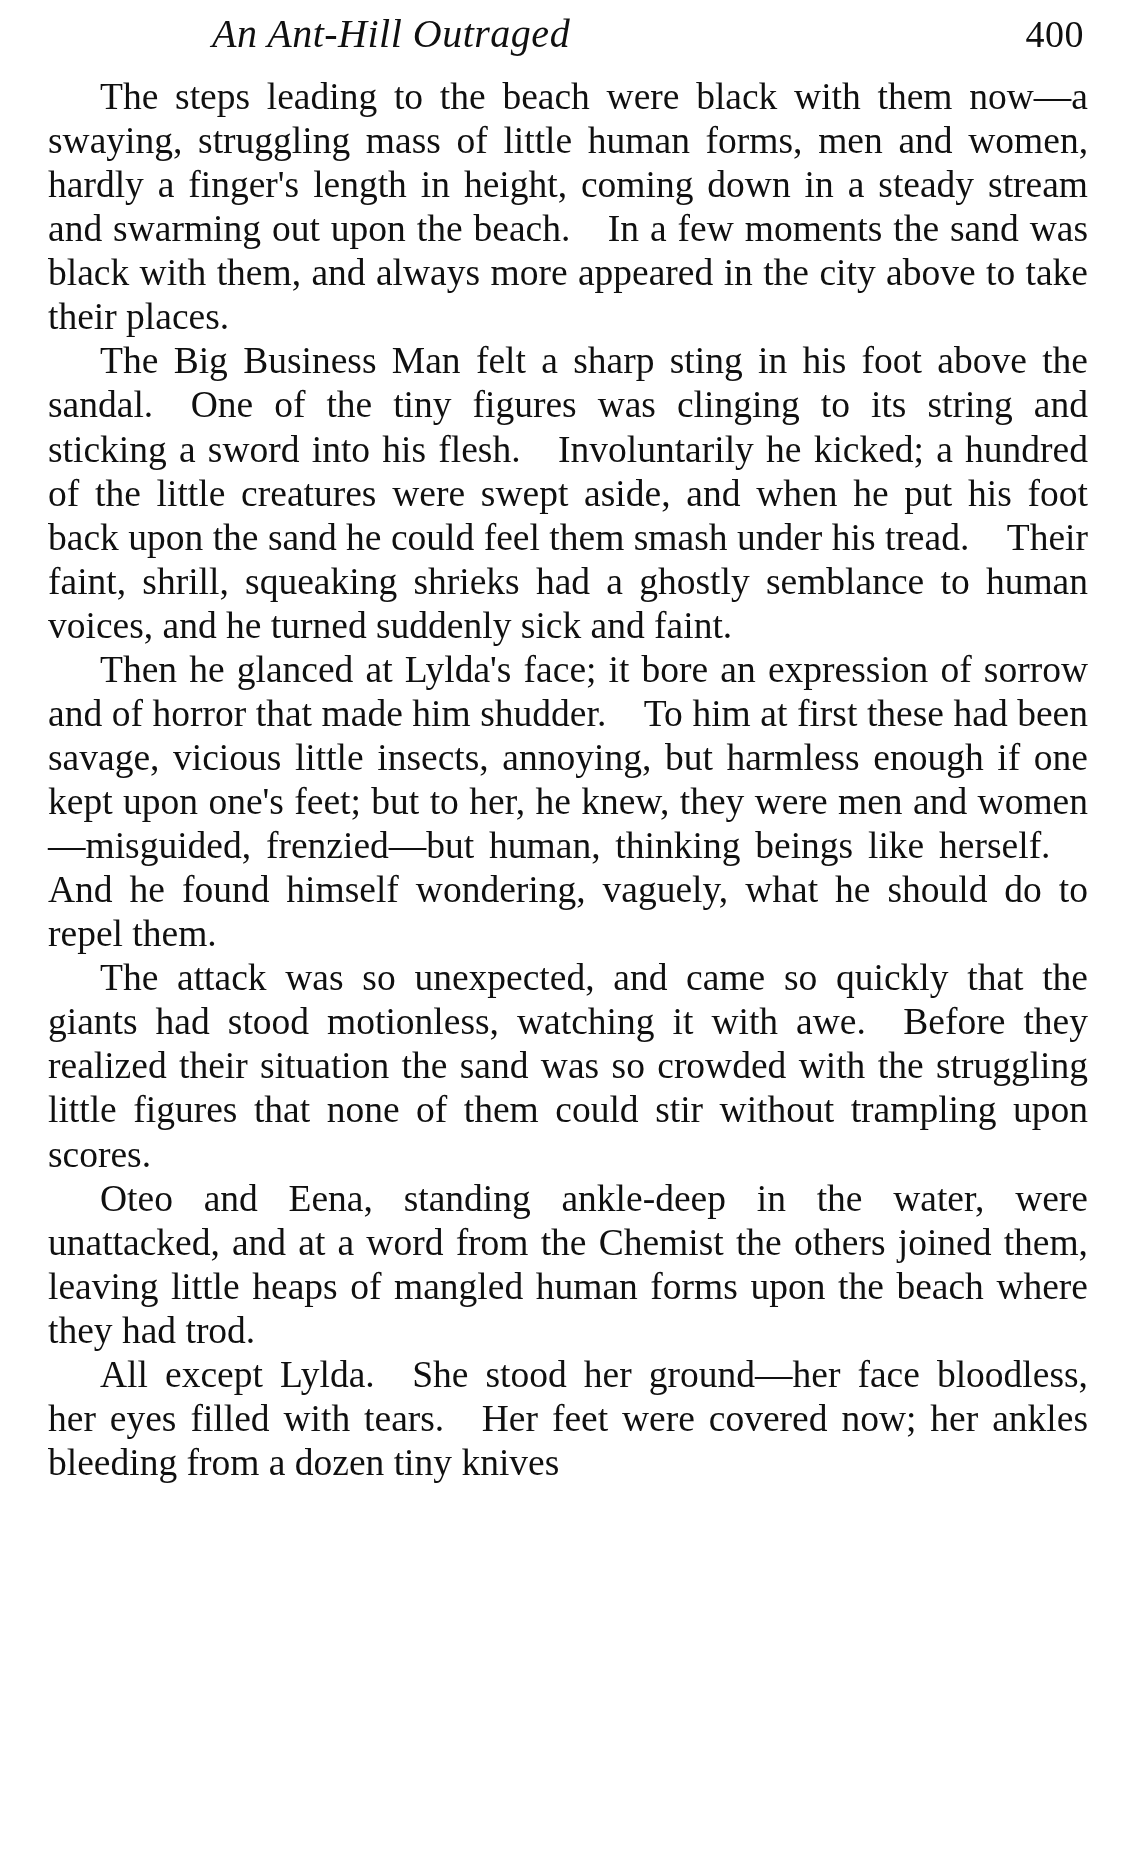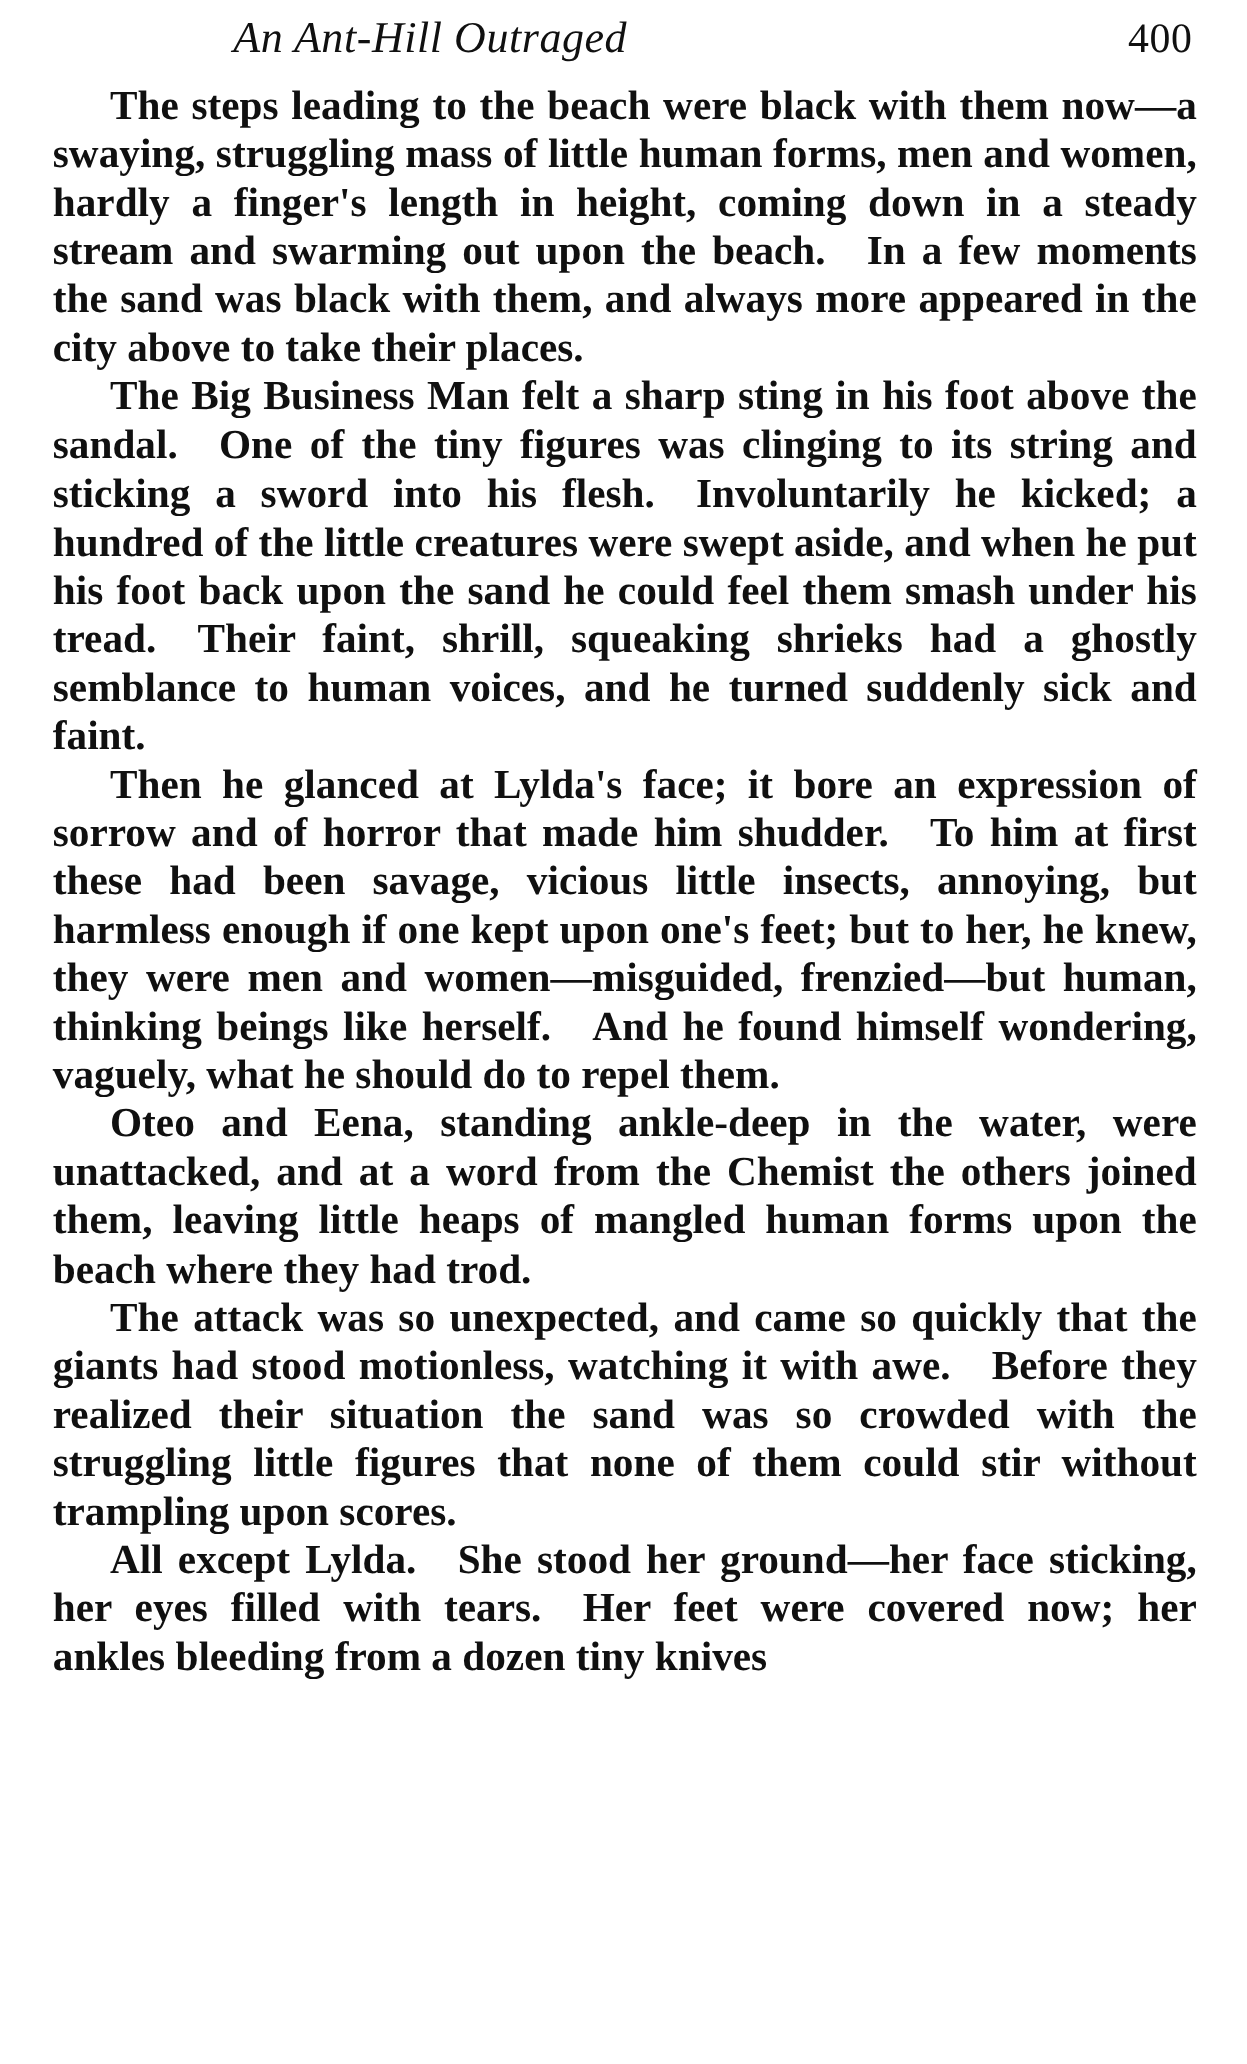--- a/index.html
+++ b/index.html
@@ -39,21 +39,20 @@
   .page-number {
     font-size: 38px;
     letter-spacing: 0.5px;
   }
   .body-text {
     font-size: 37.5px;
     line-height: 1.175;
     text-align: justify;
     text-justify: inter-word;
     hyphens: none;
-    font-weight: bold;
   }
   .body-text p {
     margin: 0;
     text-indent: 52px;
   }
   .body-text p:last-child {
     
   }
 </style>
 </head>
@@ -64,19 +63,19 @@
 
     <div class="running-head">
       <div class="running-title">An Ant-Hill Outraged</div>
       <div class="page-number">400</div>
     </div>
 
     <div class="body-text">
       <p>The steps leading to the beach were black with them now—a swaying, struggling mass of little human forms, men and women, hardly a finger's length in height, coming down in a steady stream and swarming out upon the beach. In a few moments the sand was black with them, and always more appeared in the city above to take their places.</p>
       <p>The Big Business Man felt a sharp sting in his foot above the sandal. One of the tiny figures was clinging to its string and sticking a sword into his flesh. Involuntarily he kicked; a hundred of the little creatures were swept aside, and when he put his foot back upon the sand he could feel them smash under his tread. Their faint, shrill, squeaking shrieks had a ghostly semblance to human voices, and he turned suddenly sick and faint.</p>
       <p>Then he glanced at Lylda's face; it bore an expression of sorrow and of horror that made him shudder. To him at first these had been savage, vicious little insects, annoying, but harmless enough if one kept upon one's feet; but to her, he knew, they were men and women—misguided, frenzied—but human, thinking beings like herself. And he found himself wondering, vaguely, what he should do to repel them.</p>
+      <p>The attack was so unexpected, and came so quickly that the giants had stood motionless, watching it with awe. Before they realized their situation the sand was so crowded with the struggling little figures that none of them could stir without trampling upon scores.</p>
       <p>Oteo and Eena, standing ankle-deep in the water, were unattacked, and at a word from the Chemist the others joined them, leaving little heaps of mangled human forms upon the beach where they had trod.</p>
-      <p>The attack was so unexpected, and came so quickly that the giants had stood motionless, watching it with awe. Before they realized their situation the sand was so crowded with the struggling little figures that none of them could stir without trampling upon scores.</p>
-      <p>All except Lylda. She stood her ground—her face sticking, her eyes filled with tears. Her feet were covered now; her ankles bleeding from a dozen tiny knives</p>
+      <p>All except Lylda. She stood her ground—her face bloodless, her eyes filled with tears. Her feet were covered now; her ankles bleeding from a dozen tiny knives</p>
     </div>
 
   </div>
 </div>
 
 </body></html>

